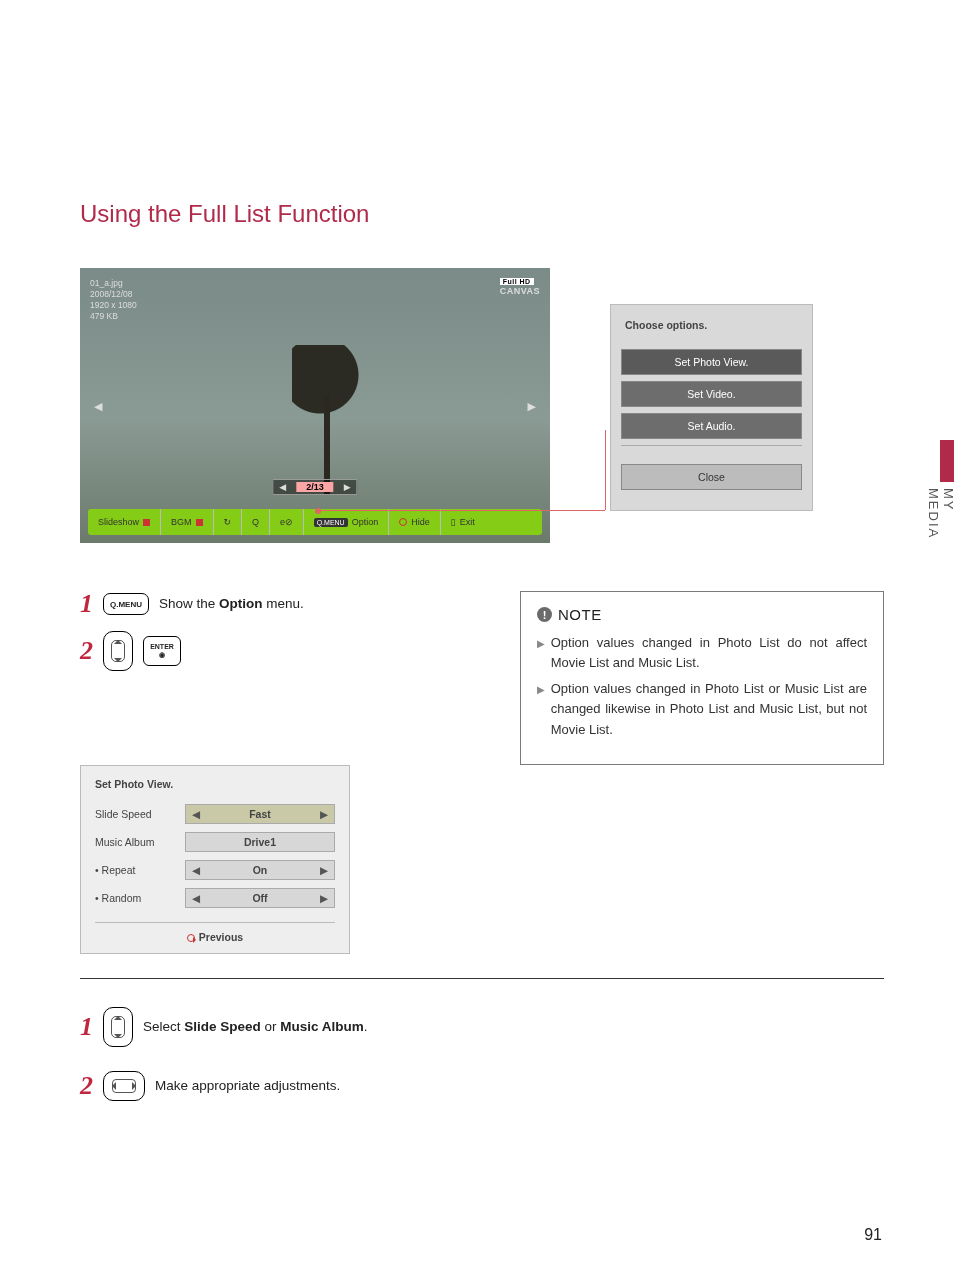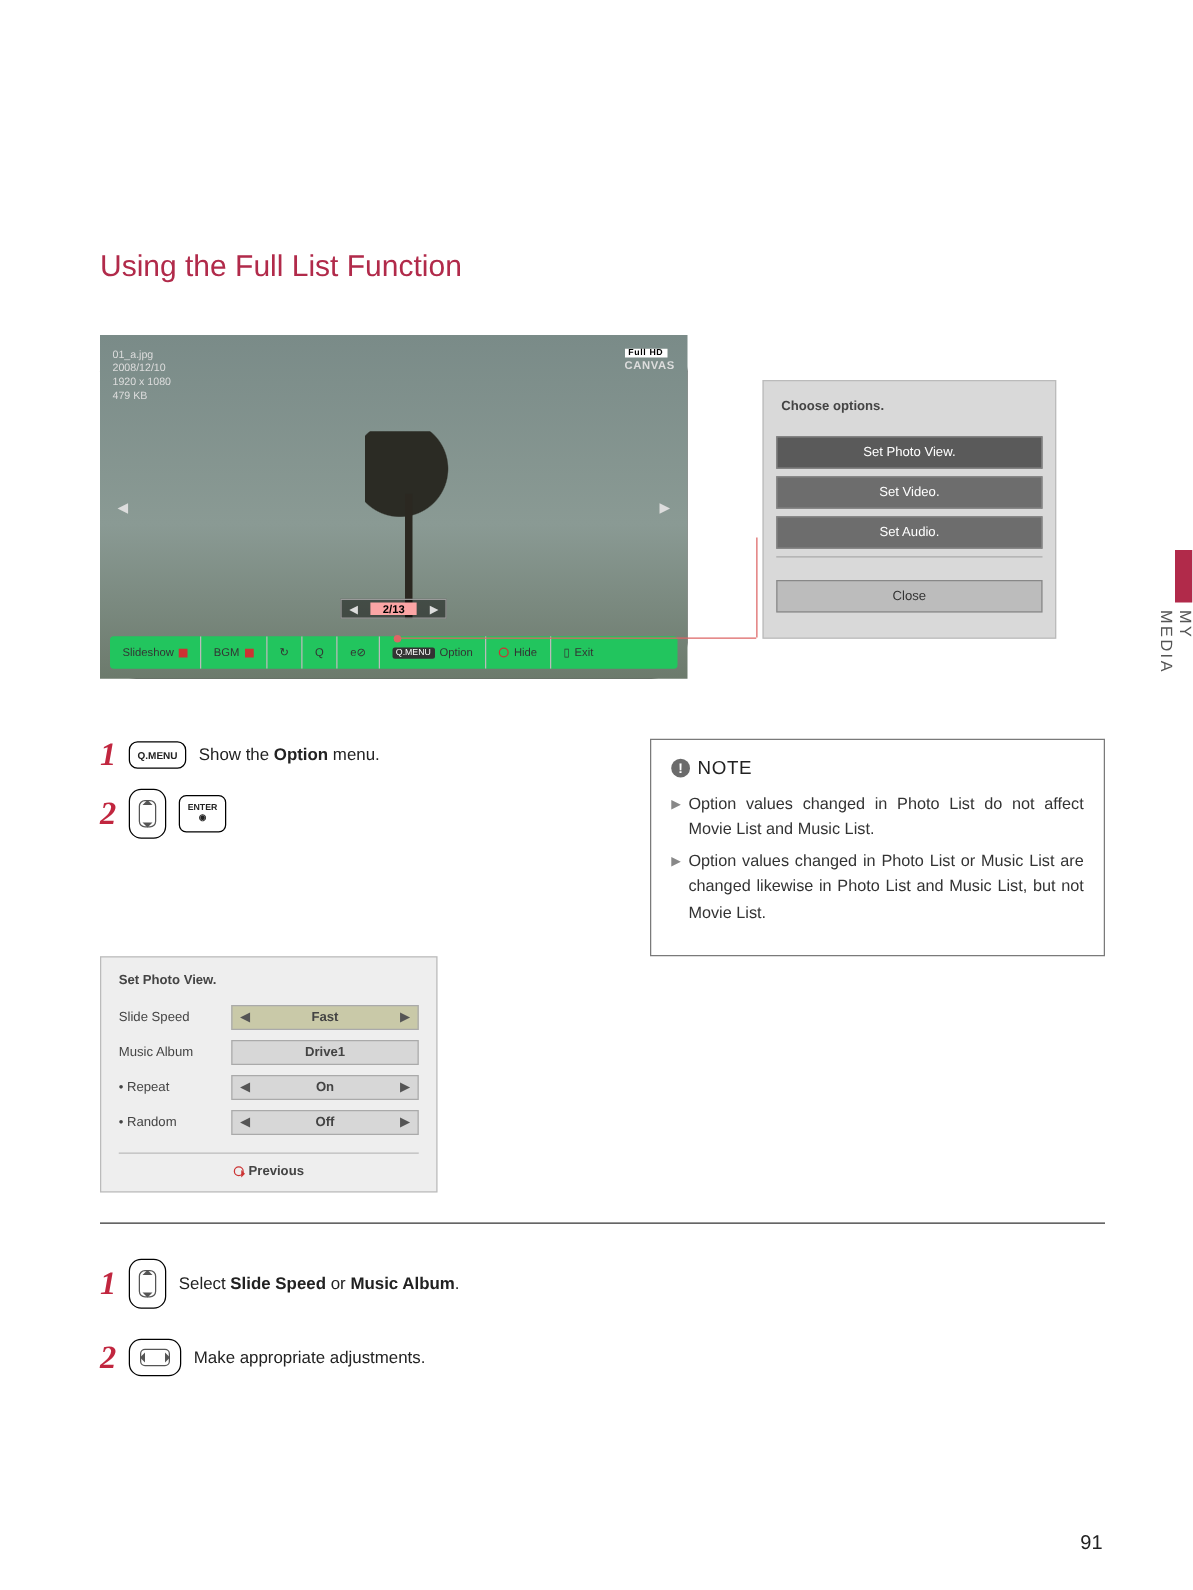--- a/index.html
+++ b/index.html
@@ -5,41 +5,41 @@
   * { box-sizing: border-box; margin: 0; padding: 0; }
   body { font-family: Arial, Helvetica, sans-serif; background: #fff; color: #222; width: 954px; height: 1272px; position: relative; }
   .page { padding: 70px 70px 40px 80px; }
   .title { color: #b12a4a; font-size: 24px; font-weight: 500; margin-top: 130px; margin-bottom: 40px; }
   .side-tab { position: absolute; right: 0; top: 440px; width: 28px; height: 110px; }
   .side-tab .bar { width: 14px; height: 42px; background: #b12a4a; position:absolute; top:0; right:0;}
   .side-tab .txt { writing-mode: vertical-rl; font-size: 13px; letter-spacing: 2px; color:#555; position:absolute; top:48px; right:-2px;}
   .page-num { position:absolute; bottom:28px; right:72px; font-size:16px; color:#222;}
   
   .upper-row { display:flex; align-items:flex-start; gap:60px;}
-  .photo-viewer { width: 470px; height: 275px; background:#222; position:relative; color:#ddd; font-size:9px;border-radius:29px;}
+  .photo-viewer { width: 470px; height: 275px; background:#222; position:relative; color:#ddd; font-size:9px;}
   .pv-bg { position:absolute; inset:0; background:linear-gradient(#7a8b88,#8a9a94 55%,#6c7a6c); }
   .pv-tree { position:absolute; left:45%; top:28%; width:70px; height:120px; background:radial-gradient(circle at 40% 25%,#2b2b24 0 38px,transparent 39px); }
   .pv-tree::after{content:"";position:absolute;left:32px;top:50px;width:6px;height:100px;background:#2b2821;}
   .pv-meta { position:absolute; left:10px; top:10px; line-height:1.3; font-size:8.5px;}
   .pv-logo { position:absolute; right:10px; top:8px; font-weight:bold; font-size:9px; letter-spacing:0.5px;}
   .pv-logo .hd{background:#fff;color:#000;padding:0 3px;font-size:7px;display:inline-block;margin-bottom:1px;}
   .pv-arrow { position:absolute; top:50%; transform:translateY(-50%); font-size:11px;}
   .pv-arrow.left{left:14px;} .pv-arrow.right{right:14px;}
   .pv-counter { position:absolute; bottom:48px; left:50%; transform:translateX(-50%); display:flex; align-items:center; gap:10px; background:rgba(0,0,0,.45); padding:2px 6px; border:1px solid #999;}
   .pv-counter .num{background:#fca5a5;color:#000;padding:0 10px;font-weight:bold;}
-  .pv-bar { position:absolute; bottom:8px; left:8px; right:8px; display:flex; background:#22c55e; color:#333; height:26px; border-radius:3px; overflow:hidden;}
+  .pv-bar { position:absolute; bottom:8px; left:8px; right:8px; display:flex; background:#84cc16; color:#333; height:26px; border-radius:3px; overflow:hidden;}
   .pv-bar .cell{flex:0 0 auto; display:flex;align-items:center;justify-content:center;gap:4px;padding:0 10px;border-right:1px solid #bbb;font-size:9px;}
   .pv-bar .cell .sq{width:7px;height:7px;background:#c33;display:inline-block;}
   .pv-bar .cell.last{border-right:none;}
   
   .connector { position:absolute; left:315px; top:510px; width:290px; height:0; border-top:1px solid #d66;}
   .connector::before{content:"";position:absolute;left:0;top:-3px;width:6px;height:6px;border-radius:50%;background:#d66;}
   .connector-v { position:absolute; left:605px; top:430px; width:0; height:80px; border-left:1px solid #d66;}
   
-  .options-panel { width:235px; background:#d9d9d9; border:1px solid #bbb; padding:14px 10px 14px; font-size:10.5px; color:#444; margin-top:36px;}
+  .options-panel { width:203px; background:#d9d9d9; border:1px solid #bbb; padding:14px 10px 14px; font-size:10.5px; color:#444; margin-top:36px;}
   .options-panel .hdr{font-weight:bold;margin-bottom:18px;padding-left:4px;}
   .opt-btn{background:#6d6d6d;color:#fff;text-align:center;padding:6px 0;margin-bottom:6px;font-size:10.5px;border:1px solid #888;}
   .opt-btn.sel{background:#5a5a5a;}
   .opt-btn.close{margin-top:18px;background:#bcbcbc;color:#333;}
   .options-panel hr{border:none;border-top:1px solid #aaa;margin:4px 0 8px;}
   
   .mid { display:flex; gap:40px; margin-top:48px;}
   .steps-col { width:400px;}
   .step { display:flex; align-items:center; gap:10px; margin-bottom:14px;}
   .step .num{color:#c1263f;font-size:26px;font-style:italic;font-weight:bold;font-family:"Times New Roman",serif;line-height:1;}
@@ -92,21 +92,21 @@
 
   <div class="title">Using the Full List Function</div>
 
   <div class="upper-row">
 
     <div class="photo-viewer">
       <div class="pv-bg"></div>
       <div class="pv-tree"></div>
       <div class="pv-meta">
         <div>01_a.jpg</div>
-        <div>2008/12/10</div>
+        <div>2008/12/08</div>
         <div>1920 x 1080</div>
         <div>479 KB</div>
       </div>
       <div class="pv-logo">
         <div class="hd">Full HD</div>
         <div>CANVAS</div>
       </div>
       <div class="pv-arrow left">◀</div>
       <div class="pv-arrow right">▶</div>
       <div class="pv-counter">

